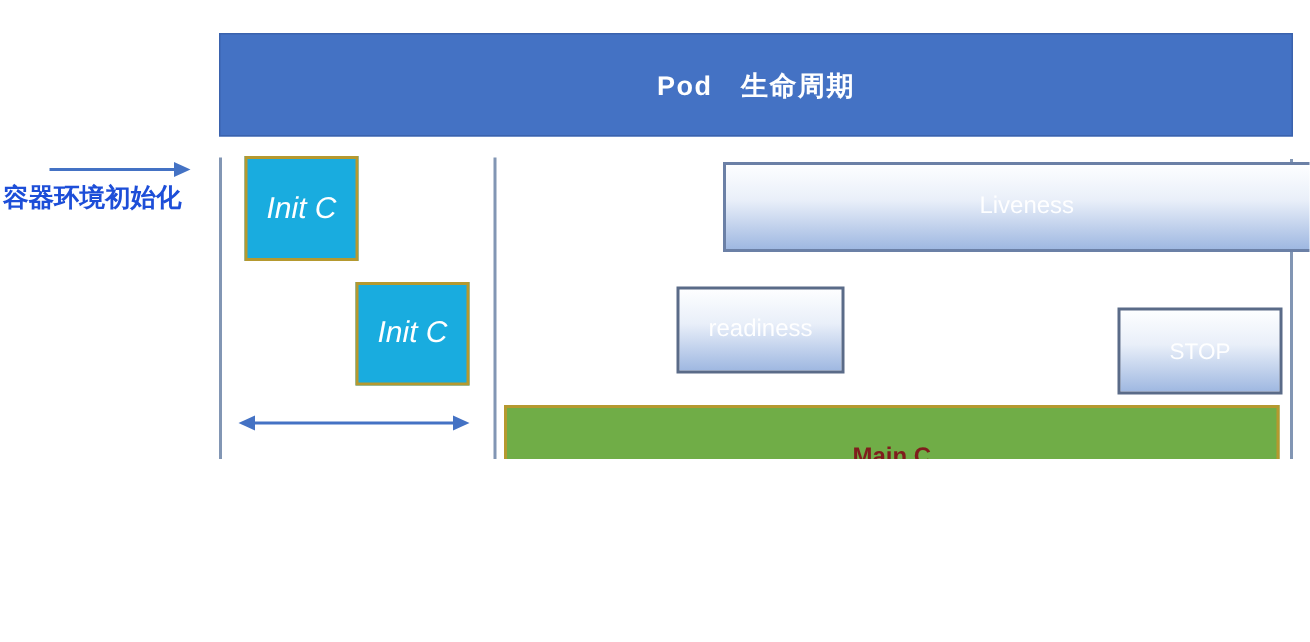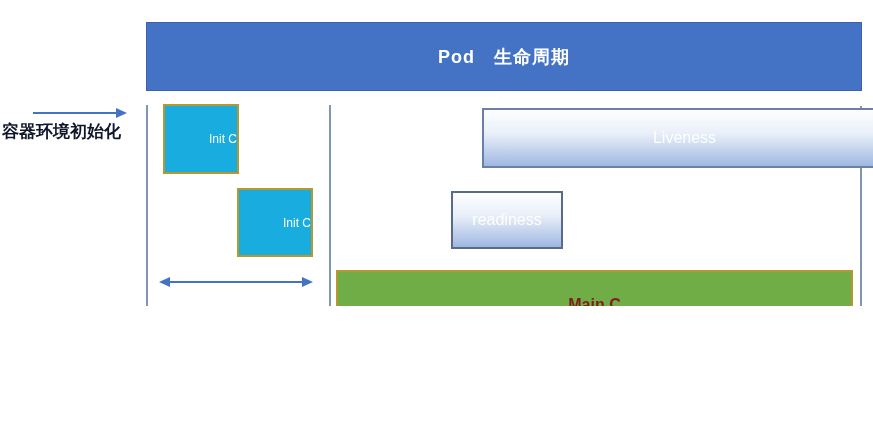--- a/index.html
+++ b/index.html
@@ -38,29 +38,29 @@
   }
   .v-line{
     position:absolute;width:2px;background:var(--line-slate);
   }
   .v-line.l1{left:146px;top:105px;height:314px;}
   .v-line.l2{left:329px;top:105px;height:314px;}
   .v-line.l3{left:860px;top:106px;height:306px;}
   .arrow-svg{position:absolute;display:block;}
   .phase-label{
     position:absolute;left:2px;top:120px;width:130px;
-    font-size:17px;font-weight:bold;color:#0f172a;
+    font-size:17px;font-weight:bold;color:#1d4ed8;
     letter-spacing:0px;white-space:nowrap;
   }
   .init-box{
     position:absolute;width:76px;
     background:var(--init-cyan);
     border:2px solid var(--gold-border);
-    display:flex;align-items:center;justify-content:flex-end;
-    color:#ffffff;font-size:12px;
+    display:flex;align-items:center;justify-content:center;
+    color:#ffffff;font-size:20px;font-style:italic;
   }
   .init-box.first{left:163px;top:104px;height:70px;}
   .init-box.second{left:237px;top:188px;height:69px;}
   .grad-box{
     position:absolute;
     background:linear-gradient(180deg,var(--grad-top) 0%,var(--grad-mid) 42%,var(--grad-bottom) 100%);
     border:2px solid var(--grad-border);
     display:flex;align-items:center;justify-content:center;
     color:rgba(255,255,255,0.95);font-size:16px;
   }
@@ -116,20 +116,23 @@
     <polygon points="14,2 3,7 14,12" fill="#4472C4"></polygon>
     <polygon points="146,2 157,7 146,12" fill="#4472C4"></polygon>
   </svg>
 
   <div class="grad-box liveness">
     <span>Liveness</span>
   </div>
   <div class="grad-box readiness">
     <span>readiness</span>
   </div>
+  <div class="grad-box stop">
+    <span>STOP</span>
+  </div>
 
   <div class="main-box">
     <span>Main C</span>
   </div>
 
 
   <div class="watermark">
     <span class="copy2">https://blog.csdn.net/qq_35667548</span>
     <span class="copy1">https://blog.csdn.net/qq_35667548</span>
   </div>

